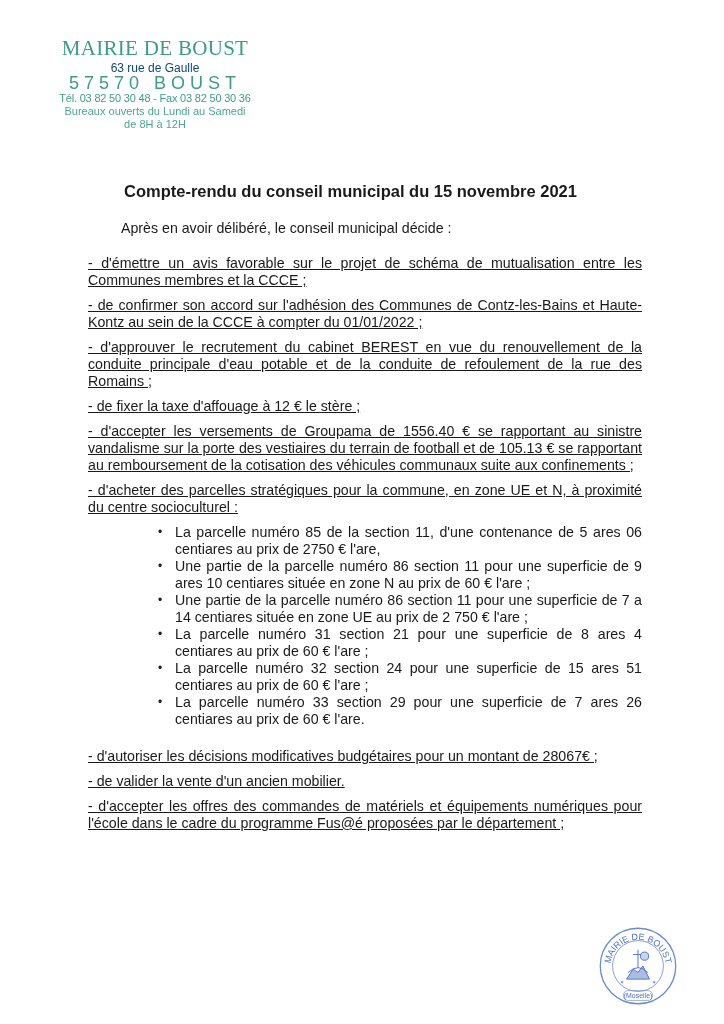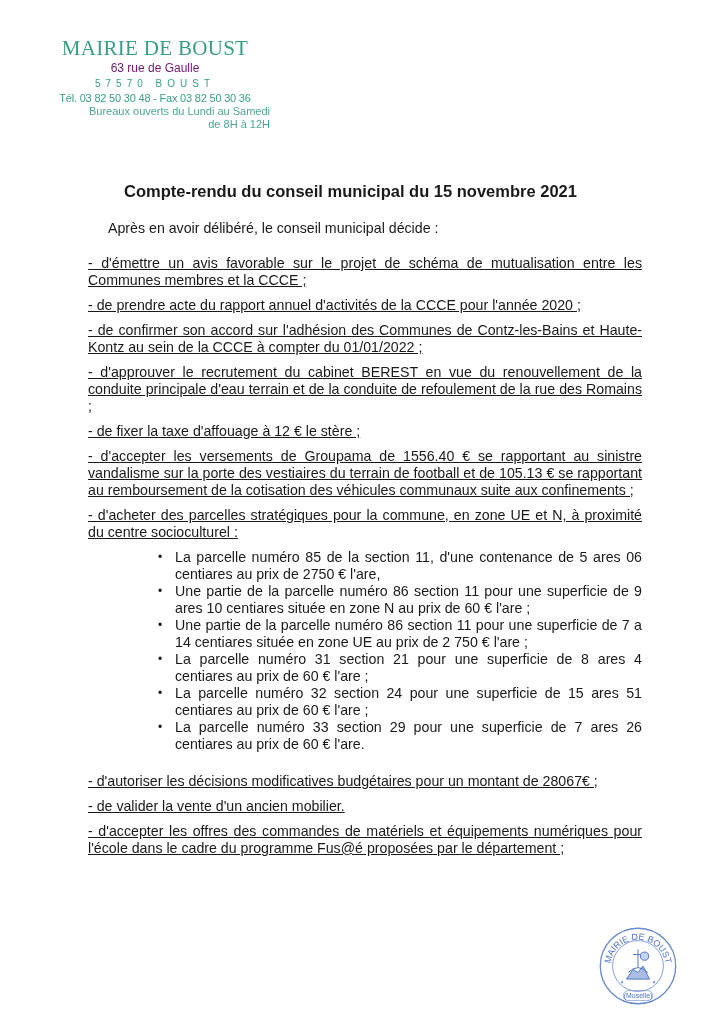--- a/index.html
+++ b/index.html
@@ -1,26 +1,26 @@
 <!DOCTYPE html>
 <html><head>
 <meta charset="utf-8">
 <style>
   html, body { margin:0; padding:0; }
   body { width:724px; height:1024px; background:#ffffff; position:relative; overflow:hidden;
          font-family:"Liberation Sans", sans-serif; color:#1a1a1a; }
   .letterhead { position:absolute; left:40px; top:36px; width:230px; text-align:center; color:#3a9e86; }
   .lh-name { font-family:"Liberation Serif", serif; font-size:21px; letter-spacing:0.3px; line-height:24px; color:#3a9e86; }
-  .lh-street { font-size:12px; line-height:14px; margin-top:1px; color:#701a75; }
-  .lh-city { font-size:10px; letter-spacing:5px; line-height:17px; color:#3a9e86; }
+  .lh-street { font-size:12px; line-height:14px; margin-top:1px; color:#0c4a6e; }
+  .lh-city { font-size:18px; letter-spacing:5px; line-height:17px; color:#3a9e86; }
   .lh-tel { font-size:11px; line-height:13px; letter-spacing:-0.2px; color:#3a9e86; }
-  .lh-hours { font-size:11px; line-height:13px; color:#4aa892;text-align:right; }
+  .lh-hours { font-size:11px; line-height:13px; color:#4aa892; }
   .title { position:absolute; left:124px; top:182px; font-size:16.5px; font-weight:bold; color:#1a1a1a; }
   .content { position:absolute; left:88px; top:220px; width:554px; font-size:14.2px; line-height:17px; }
-  .intro { margin-left:20px; margin-bottom:18px; }
+  .intro { margin-left:33px; margin-bottom:18px; }
   .para { text-align:justify; margin-bottom:8px;text-decoration:underline; }
   ul.parcels { list-style:none; margin:4px 0 20px 0; padding:0 0 0 70px; }
   ul.parcels li { position:relative; padding-left:17px; text-align:justify; margin-bottom:0; }
   ul.parcels li .bullet { position:absolute; left:0; top:0; font-size:12px; }
   .stamp { position:absolute; left:597px; top:925px; width:82px; height:82px; }
 </style>
 </head>
 <body>
 
 <div class="letterhead">
@@ -31,23 +31,22 @@
   <div class="lh-hours">Bureaux ouverts du Lundi au Samedi</div>
   <div class="lh-hours">de 8H à 12H</div>
 </div>
 
 <div class="title">Compte-rendu du conseil municipal du 15 novembre 2021</div>
 
 <div class="content">
   <div class="intro">Après en avoir délibéré, le conseil municipal décide :</div>
 
   <div class="para">- d'émettre un avis favorable sur le projet de schéma de mutualisation entre les Communes membres et la CCCE ;</div>
-  <div class="para">- de prendre acte du rapport annuel d'activités de la CCCE pour l'année 2020 ;</div>
   <div class="para">- de confirmer son accord sur l'adhésion des Communes de Contz-les-Bains et Haute-Kontz au sein de la CCCE à compter du 01/01/2022 ;</div>
-  <div class="para">- d'approuver le recrutement du cabinet BEREST en vue du renouvellement de la conduite principale d'eau terrain et de la conduite de refoulement de la rue des Romains ;</div>
+  <div class="para">- d'approuver le recrutement du cabinet BEREST en vue du renouvellement de la conduite principale d'eau potable et de la conduite de refoulement de la rue des Romains ;</div>
   <div class="para">- de fixer la taxe d'affouage à 12 € le stère ;</div>
   <div class="para">- d'accepter les versements de Groupama de 1556.40 € se rapportant au sinistre vandalisme sur la porte des vestiaires du terrain de football et de 105.13 € se rapportant au remboursement de la cotisation des véhicules communaux suite aux confinements ;</div>
   <div class="para">- d'acheter des parcelles stratégiques pour la commune, en zone UE et N, à proximité du centre socioculturel :</div>
 
   <ul class="parcels">
     <li><span class="bullet">•</span><span>La parcelle numéro 85 de la section 11, d'une contenance de 5 ares 06 centiares au prix de 2750 € l'are,</span></li>
     <li><span class="bullet">•</span><span>Une partie de la parcelle numéro 86 section 11 pour une superficie de 9 ares 10 centiares située en zone N au prix de 60 € l'are ;</span></li>
     <li><span class="bullet">•</span><span>Une partie de la parcelle numéro 86 section 11 pour une superficie de 7 a 14 centiares située en zone UE au prix de 2 750 € l'are ;</span></li>
     <li><span class="bullet">•</span><span>La parcelle numéro 31 section 21 pour une superficie de 8 ares 4 centiares au prix de 60 € l'are ;</span></li>
     <li><span class="bullet">•</span><span>La parcelle numéro 32 section 24 pour une superficie de 15 ares 51 centiares au prix de 60 € l'are ;</span></li>

